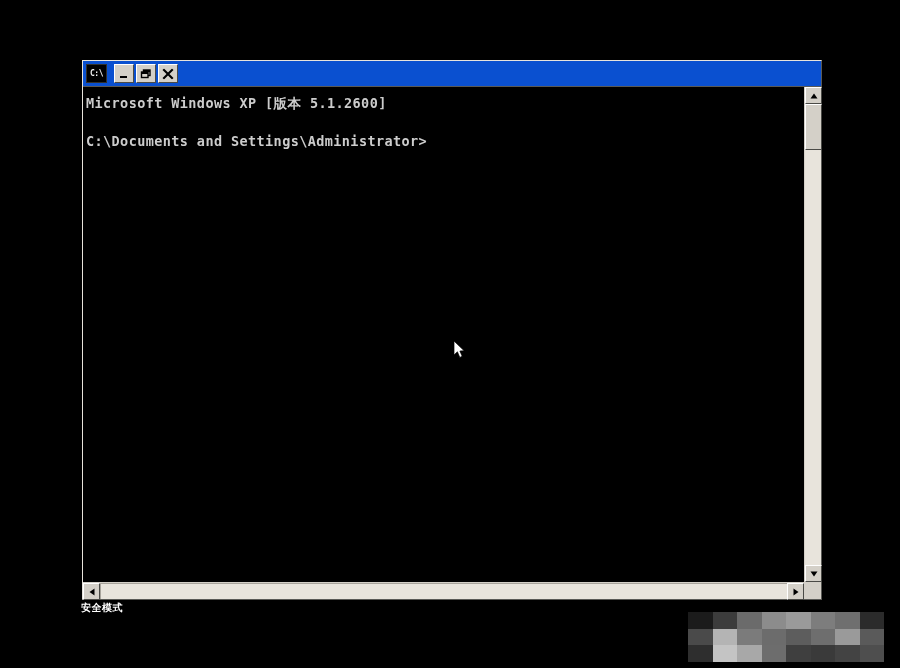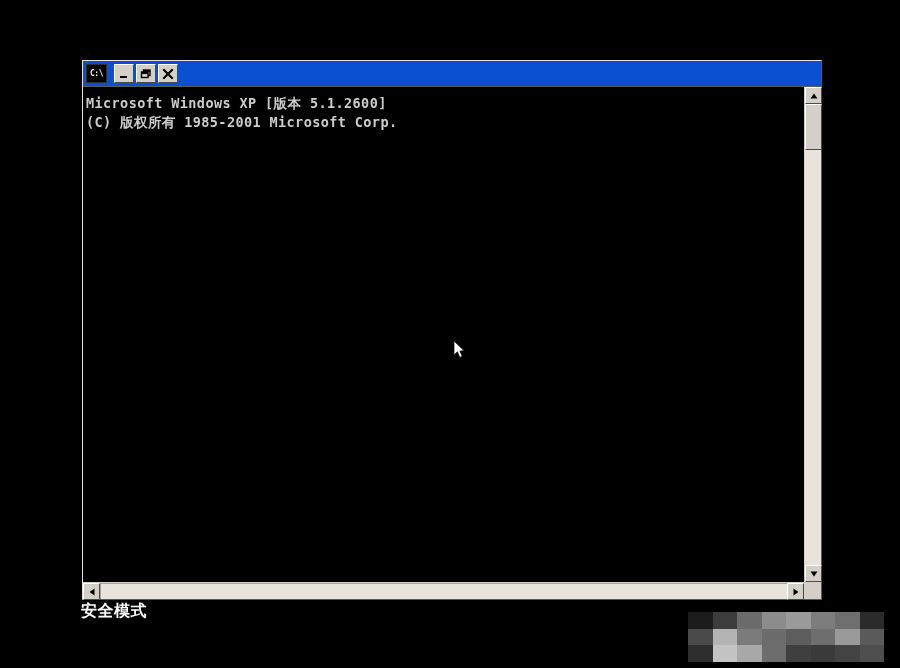--- a/index.html
+++ b/index.html
@@ -195,21 +195,21 @@
     background: #d4d0c8;
   }
 
   
   #safemode-label {
     position: absolute;
     left: 81px;
     top: 601px;
     color: #ffffff;
     font-family: "DejaVu Sans", sans-serif;
-    font-size: 16px;
+    font-size: 10px;
     font-weight: bold;
     letter-spacing: 0.5px;
     white-space: nowrap;
   }
 
   
   #mosaic-block {
     position: absolute;
     left: 688px;
     top: 612px;
@@ -261,22 +261,22 @@
         </div>
       </div>
     </div>
 
     <div id="console-area">
 
       <div id="console-main">
 
         <div id="console-screen">
           <div class="cline">Microsoft Windows XP [版本 5.1.2600]</div>
-          <div class="cline">(C) 版权所有 1985-2001 Microsoft Corp.</div>
           <div class="cline"></div>
+          <div class="cline">C:\Documents and Settings\Administrator&gt;</div>
         </div>
 
         <div id="vscroll">
           <div class="sb-btn">
             <svg width="9" height="7" viewBox="0 0 9 7">
               <path d="M4.5 1 L8 6 L1 6 Z" fill="#000000"></path>
             </svg>
           </div>
           <div id="vscroll-track">
             <div id="vscroll-thumb"></div>

